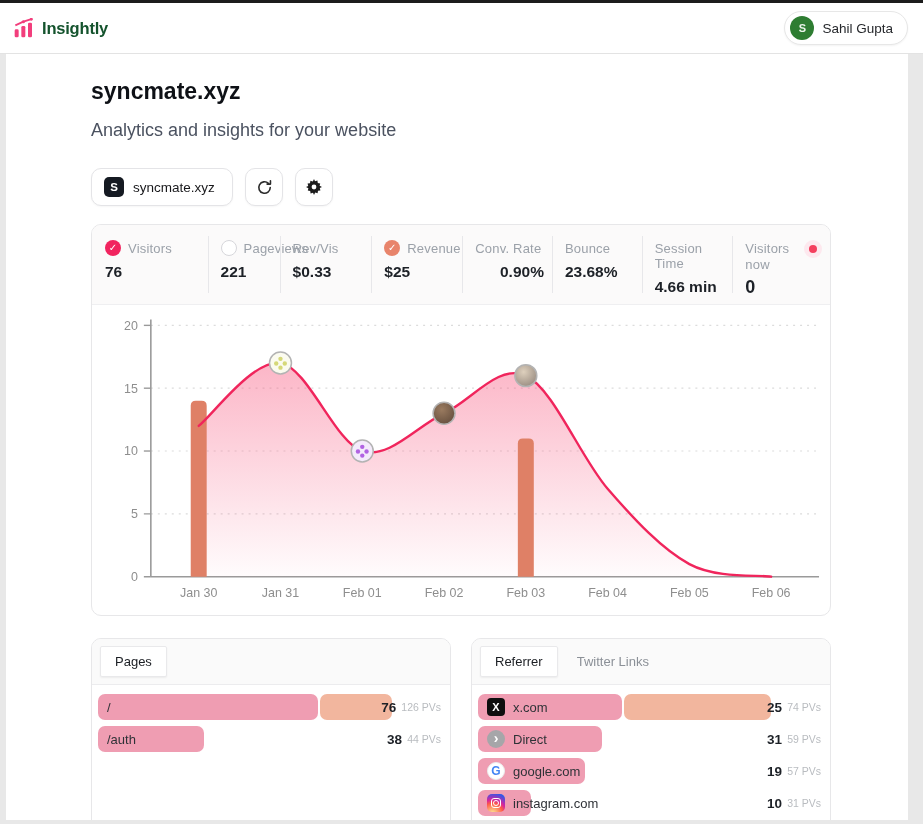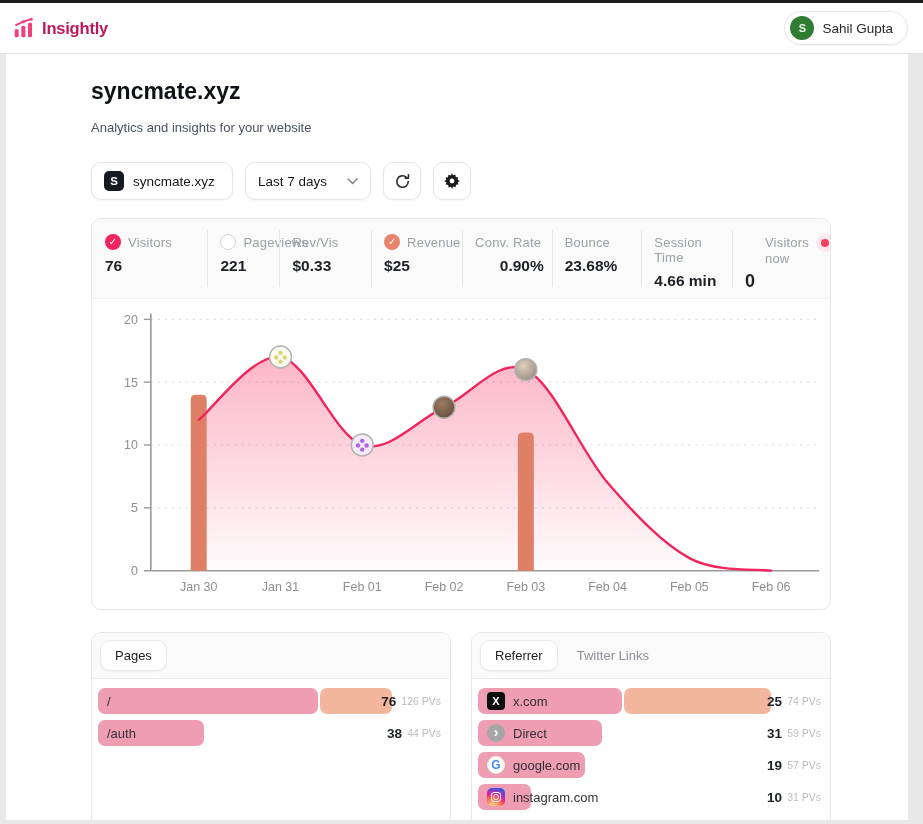--- a/index.html
+++ b/index.html
@@ -10,35 +10,35 @@
     font-family:"Liberation Sans", sans-serif;
     -webkit-font-smoothing:antialiased;
   }
   .top-strip { height:3px; background:#1c1c1c; }
   .navbar {
     height:51px; background:#fff; border-bottom:1px solid #e3e3e3;
     display:flex; align-items:center; justify-content:space-between;
     padding:0 15px 0 13px;
   }
   .brand { display:flex; align-items:center; gap:7px; cursor:pointer; }
-  .brand-name { font-weight:700; font-size:16.5px; color:#be185d; letter-spacing:-0.2px; }
+  .brand-name { font-weight:700; font-size:16.5px; color:#14532d; letter-spacing:-0.2px; }
   .user-pill {
     display:flex; align-items:center; gap:8px; background:#fff;
     border:1px solid #e7e7e7; border-radius:999px; padding:0 14px 0 5px; height:34px;
     font-size:13.5px; color:#26282c; box-shadow:0 1px 2px rgba(0,0,0,.05); cursor:pointer;
     font-family:inherit;
   }
   .user-avatar {
     width:24px; height:24px; border-radius:50%; background:#2e7d32; color:#eaf4ea;
     display:flex; align-items:center; justify-content:center; font-size:11px; font-weight:700;
   }
   .page { background:#fff; margin:0 15px 0 6px; height:766px; overflow:hidden; }
   .content { padding:14px 77px 0 85px; }
   .page-title { margin:10px 0 0; font-size:23px; font-weight:700; color:#0e1116; }
-  .subtitle { margin:15px 0 4px; font-size:13px; color:#4b5260; }
+  .subtitle { margin:15px 0 4px; font-size:18px; color:#4b5260; }
   .toolbar { margin-top:27px; display:flex; gap:12px; align-items:center; }
   .select {
     height:38px; border:1px solid #e4e4e7; border-radius:10px; background:#fff;
     display:flex; align-items:center; gap:9px; padding:0 12px; font-size:13.5px; color:#18181b;
     box-shadow:0 1px 2px rgba(0,0,0,.04); cursor:pointer; font-family:inherit;
   }
   .site-select { width:142px; }
   .date-select { width:126px; }
   .select .grow { flex:1; text-align:left; }
   .favicon {
@@ -55,31 +55,31 @@
   .stats-row { display:flex; background:#fbfafa; border-bottom:1px solid #efeff1; height:80px; }
   .stat { position:relative; padding:15px 8px 0 13px; cursor:pointer; flex-shrink:1; }
   .stat + .stat::before { content:''; position:absolute; left:0; top:11px; bottom:11px; width:1px; background:#e7e7ea; }
   .stat-top { display:flex; align-items:flex-start; gap:7px; }
   .cb {
     width:16px; height:16px; border-radius:50%; color:#fff; font-size:10px; line-height:16px;
     display:flex; align-items:center; justify-content:center; flex:0 0 auto; cursor:pointer;
   }
   .cb-empty { background:#fff; border:1.5px solid #d6d6da; }
   .stat-label { font-size:13px; color:#9ba1a9; letter-spacing:.2px; padding-top:1px; }
-  .stat-label.narrow { display:inline-block; width:44px; line-height:1.25;margin-left:20px; }
+  .stat-label.narrow { display:inline-block; width:44px; line-height:1.25; }
   .stat-value { margin-top:7px; font-size:15.5px; font-weight:700; color:#1d2127; }
   .stat-value.big { font-size:18px; margin-top:3px; }
   .live-wrap { width:18px; height:18px; border-radius:50%; background:#fde8ee; display:flex; align-items:center; justify-content:center; margin-left:auto; flex:0 0 auto; }
   .live-dot { width:8px; height:8px; border-radius:50%; background:#f43f5e; }
   .chart-wrap svg { display:block; }
   .tick { font-size:12.5px; fill:#8e8e8e; }
   .bottom-grid { display:grid; grid-template-columns:360px 360px; gap:20px; margin-top:22px; }
   .panel { border:1px solid #e7e7e9; border-radius:10px; background:#fff; height:232px; overflow:hidden; }
   .panel-header { background:#fafafa; border-bottom:1px solid #ececee; padding:7px 8px; display:flex; gap:4px; align-items:center; }
-  .tab { border:1px solid transparent; background:transparent; color:#8b9097; font-size:13px; padding:7px 14px; border-radius:10px; cursor:pointer; font-family:inherit; }
+  .tab { border:1px solid transparent; background:transparent; color:#8b9097; font-size:13px; padding:7px 14px; border-radius:2px; cursor:pointer; font-family:inherit; }
   .tab.active { background:#fff; color:#1b1e23; border:1px solid #e9e9eb; box-shadow:0 1px 2px rgba(0,0,0,.06); }
   .panel-body { padding:9px 6px; }
   .brow { position:relative; height:26px; margin-bottom:6px; }
   .bar-salmon { position:absolute; top:0; height:26px; background:#f2b69e; border-radius:7px; }
   .bar-pink {
     position:absolute; left:0; top:0; height:26px; background:#ef9db2; border-radius:7px;
     display:flex; align-items:center; gap:8px; padding-left:9px;
   }
   .brow-label { font-size:13px; color:#2f3237; white-space:nowrap; }
   .brow-vals { position:absolute; right:3px; top:0; height:26px; display:flex; align-items:center; gap:5px; }
@@ -121,26 +121,20 @@
     <h1 class="page-title">syncmate.xyz</h1>
     <p class="subtitle">Analytics and insights for your website</p>
 
     <div class="toolbar">
       <button class="select site-select">
         <span class="favicon">S</span>
         <span class="grow">syncmate.xyz</span>
         <svg width="10" height="14" viewBox="0 0 10 14">
           <polyline points="2,5 5,2 8,5" fill="none" stroke="#7a7a80" stroke-width="1.4" stroke-linecap="round" stroke-linejoin="round"></polyline>
           <polyline points="2,9 5,12 8,9" fill="none" stroke="#7a7a80" stroke-width="1.4" stroke-linecap="round" stroke-linejoin="round"></polyline>
-        </svg>
-      </button>
-      <button class="select date-select">
-        <span class="grow">Last 7 days</span>
-        <svg width="11" height="7" viewBox="0 0 11 7">
-          <polyline points="1,1 5.5,5.5 10,1" fill="none" stroke="#7a7a80" stroke-width="1.4" stroke-linecap="round" stroke-linejoin="round"></polyline>
         </svg>
       </button>
       <button class="icon-btn">
         <svg width="17" height="17" viewBox="0 0 16 16">
           <path d="M13.4 8a5.4 5.4 0 1 1-1.7-3.9" fill="none" stroke="#2b2b2b" stroke-width="1.5" stroke-linecap="round"></path>
           <path d="M13.6 1.6v3.2h-3.2" fill="none" stroke="#2b2b2b" stroke-width="1.5" stroke-linecap="round" stroke-linejoin="round"></path>
         </svg>
       </button>
       <button class="icon-btn">
         <svg width="16" height="16" viewBox="0 0 16 16">

